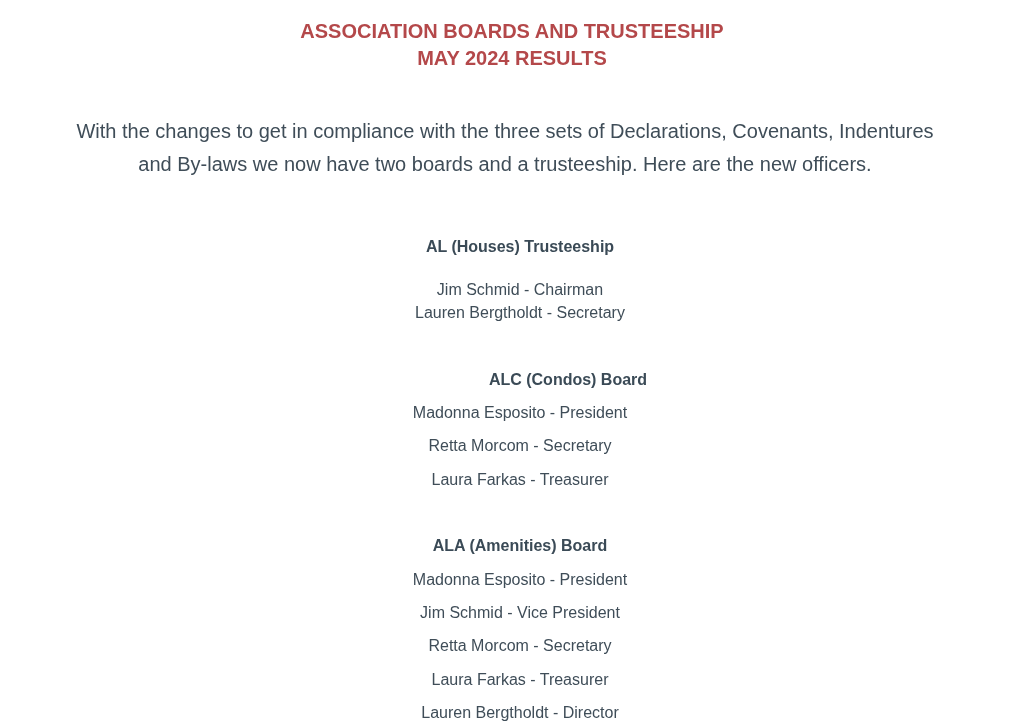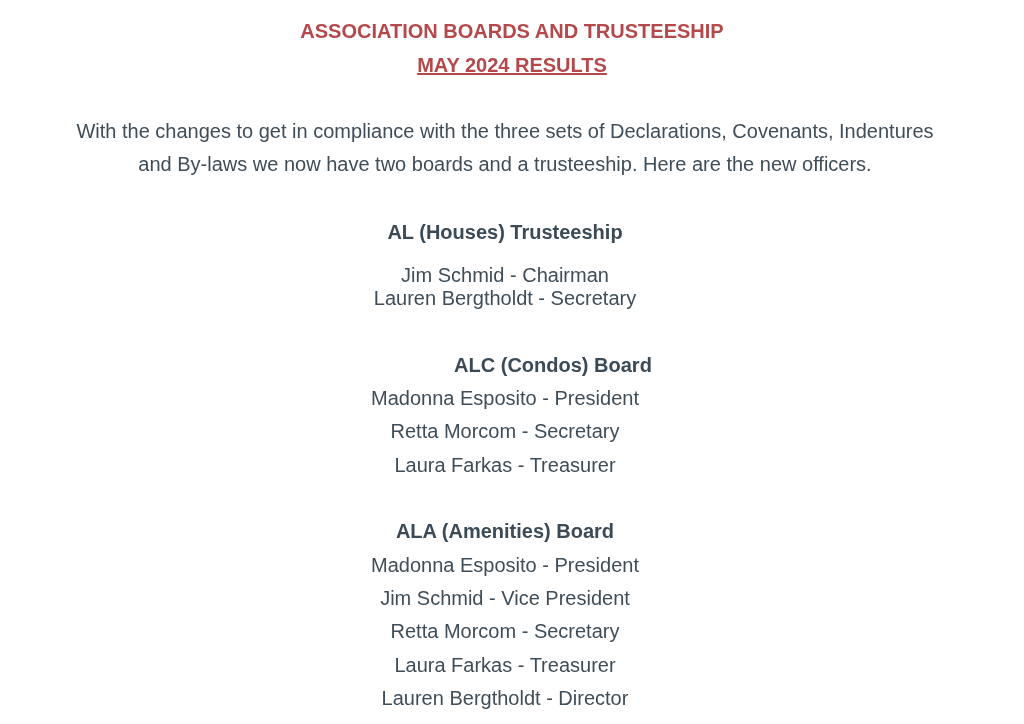--- a/index.html
+++ b/index.html
@@ -38,38 +38,38 @@
       font-size: 20px;
       line-height: 33px;
       color: #3f4d58;
       margin: 0;
     }
     .line {
       position: absolute;
       left: 0;
       width: 1010px;
       text-align: center;
-      font-size: 20px;
+      font-size: 16px;
       line-height: 26px;
       color: #3f4d58;
-      margin: 0;
+      margin: 15px;
       white-space: nowrap;
     }
     .line.heading {
       font-weight: bold;
       color: #3a4a56;
     }
   </style>
 </head>
 <body>
 
 <div class="page">
 
   <h1 class="title" style="top:19px;">ASSOCIATION BOARDS AND TRUSTEESHIP</h1>
-  <h2 class="title" style="top:53px;text-decoration:underline;">MAY 2024 RESULTS</h2>
+  <h2 class="title" style="top:46px;">MAY 2024 RESULTS</h2>
 
   <p class="intro" style="top:148px;">and By-laws we now have two boards and a trusteeship.  Here are the new officers.</p>
   <p class="intro" style="top:115px;">With the changes to get in compliance with the three sets of Declarations, Covenants, Indentures</p>
 
   <div>
     <p class="line heading" style="top:219px;">AL (Houses) Trusteeship</p>
     <p class="line" style="top:262px;">Jim Schmid - Chairman</p>
     <p class="line" style="top:285px;">Lauren Bergtholdt - Secretary</p>
   </div>
 

